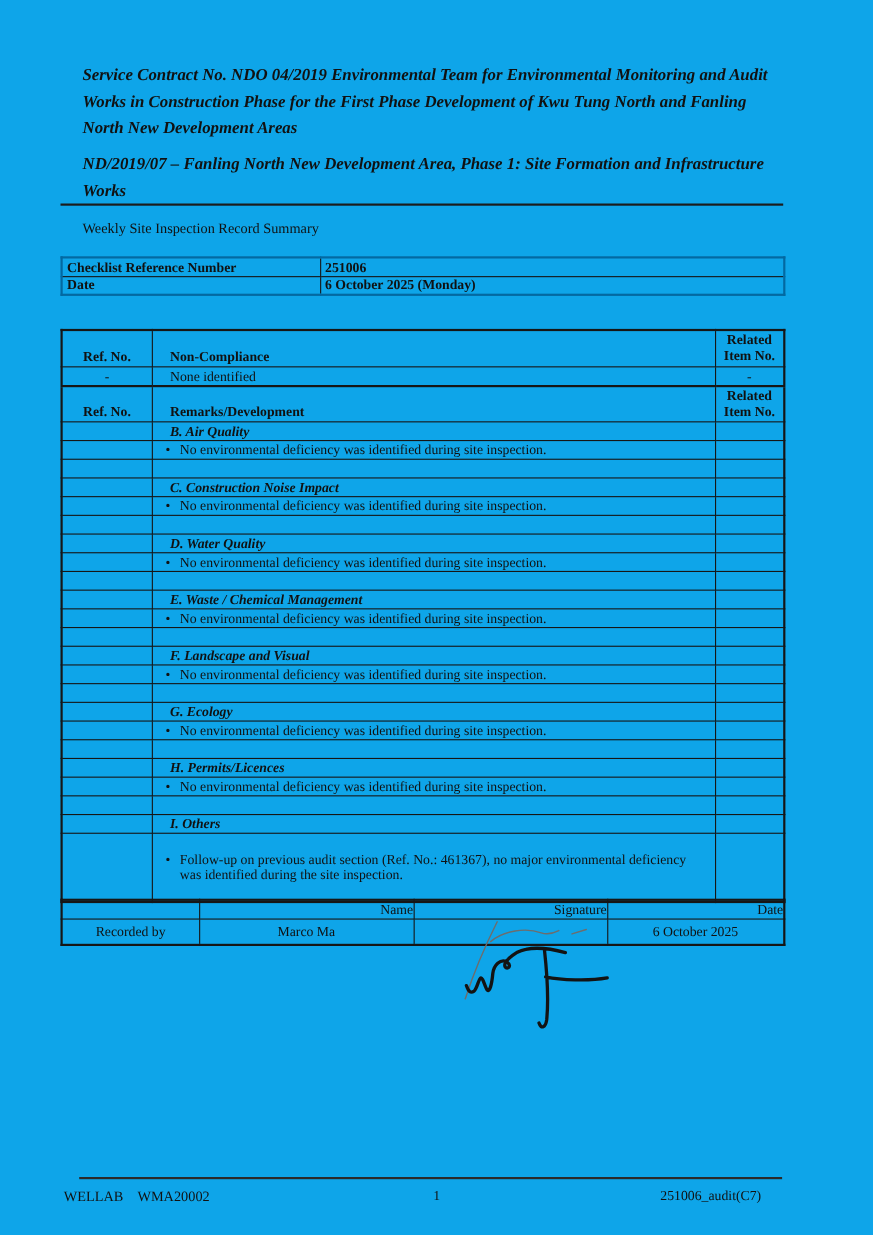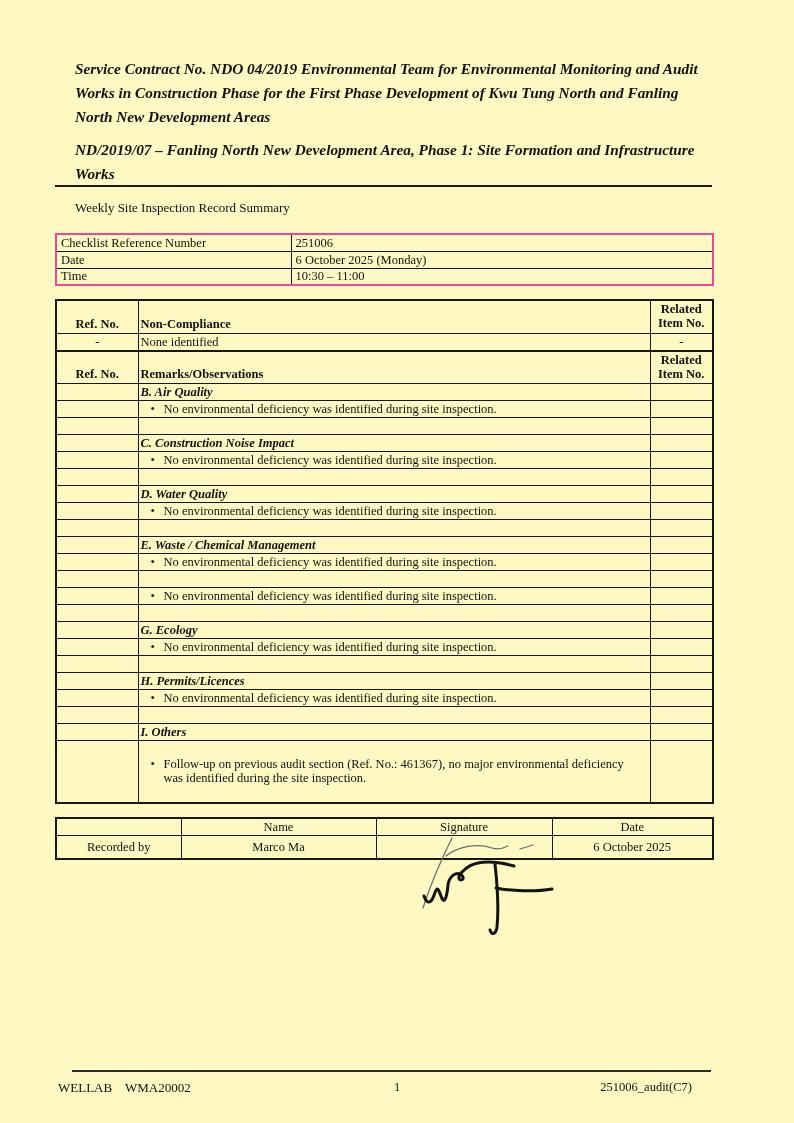--- a/index.html
+++ b/index.html
@@ -2,21 +2,21 @@
 <html><head>
 <meta charset="utf-8">
 <style>
   * { box-sizing: border-box; margin: 0; padding: 0; }
   html, body { background: #e8e8e8; }
   .page {
     position: relative;
     width: 794px;
     height: 1123px;
     margin: 0 auto;
-    background: #fef9c3;
+    background: #0ea5e9;
     font-family: "Liberation Serif", serif;
     color: #111111;
     overflow: hidden;
   }
   
   .hdr-block { position: absolute; left: 75px; top: 57px; width: 630px; }
   .hdr-block p {
     font-size: 15.3px;
     font-weight: bold;
     font-style: italic;
@@ -26,42 +26,42 @@
   .rule-top { position: absolute; left: 55px; top: 185px; width: 657px; height: 2px; background: #1c1c1c; }
   .doc-title { position: absolute; left: 75px; top: 200px; font-size: 13px; font-weight: normal; }
 
   
   table { border-collapse: collapse; table-layout: fixed; }
   td { border: 1px solid #161616; font-size: 12.5px; line-height: 1.12; overflow: hidden; vertical-align: middle; }
   .b   { font-weight: bold; }
   .bi  { font-weight: bold; font-style: italic; }
   .ctr { text-align: center; margin-top: 48px; }
   .vbot{ vertical-align: bottom; }
-  .pad { padding-left: 2px; margin-top: 36px; }
-
-  
-  .info-table { position: absolute; left: 55px; top: 233px; width: 657px; border: 2px solid #ec4899; }
+  .pad { padding-left: 16px; margin-top: 36px; }
+
+  
+  .info-table { position: absolute; left: 55px; top: 233px; width: 657px; border: 2px solid #0369a1; font-weight: bold; }
   .info-table td { height: 17px; padding-left: 4px; }
 
   
   .main-table { position: absolute; left: 55px; top: 299px; width: 657px; border: 2px solid #161616; }
   .main-table td { padding-top: 1px; padding-bottom: 1px; }
   .r     td { height: 16px; }
   .r-sp  td { height: 17px; }
   .r-hdr td { height: 33px; padding-bottom: 2px; }
   .hdr2  td { border-top: 2px solid #161616; }
   .r-tall td { height: 62px; }
   .blt-in { display: flex; padding-left: 12px; align-items: flex-start; }
   .dot { flex: 0 0 13px; }
   .blt-text { max-width: 481px; }
 
   
   .sig-table { position: absolute; left: 55px; top: 817px; width: 657px; border: 2px solid #161616; }
   .sig-table td { text-align: center; }
-  .sr-hdr td { height: 17px; }
+  .sr-hdr td { height: 17px; text-align: right; }
   .sr td { height: 24px; }
   .sig-svg { position: absolute; left: 400px; top: 822px; width: 190px; height: 120px; pointer-events: none; }
 
   
   .rule-bottom { position: absolute; left: 72px; top: 1070px; width: 639px; height: 2px; background: #2a2a2a; }
   .footer-left  { position: absolute; left: 58px;  top: 1080px; font-size: 13px; white-space: pre; }
   .footer-page  { position: absolute; left: 0; right: 0; top: 1080px; text-align: center; font-size: 12.5px; }
   .footer-right { position: absolute; right: 102px; top: 1080px; font-size: 12.5px; }
 </style>
 </head>
@@ -84,24 +84,20 @@
       </colgroup>
     <tbody>
         <tr>
       <td>Checklist Reference Number</td>
       <td>251006</td>
     </tr>
     <tr>
       <td>Date</td>
       <td>6 October 2025 (Monday)</td>
     </tr>
-    <tr>
-      <td>Time</td>
-      <td>10:30 – 11:00</td>
-    </tr>
   </tbody>
     </table>
 
   <table class="main-table">
     <colgroup>
         <col style="width:82px">
         <col style="width:512px">
         <col style="width:63px">
       </colgroup>
 
@@ -111,21 +107,21 @@
       <td class="b vbot pad">Non-Compliance</td>
       <td class="b ctr">Related Item No.</td>
     </tr>
     <tr class="r">
       <td class="ctr">-</td>
       <td class="pad">None identified</td>
       <td class="ctr">-</td>
     </tr>
     <tr class="r-hdr hdr2">
       <td class="b ctr vbot">Ref. No.</td>
-      <td class="b vbot pad">Remarks/Observations</td>
+      <td class="b vbot pad">Remarks/Development</td>
       <td class="b ctr">Related Item No.</td>
     </tr>
 
     <tr class="r">
       <td></td>
       <td class="bi pad">B. Air Quality</td>
       <td></td>
     </tr>
     <tr class="r">
       <td></td>
@@ -199,20 +195,25 @@
             </div>
           </td>
       <td></td>
     </tr>
     <tr class="r-sp">
           <td></td>
           <td></td>
           <td></td>
         </tr>
 
+    <tr class="r">
+      <td></td>
+      <td class="bi pad">F. Landscape and Visual</td>
+      <td></td>
+    </tr>
     <tr class="r">
       <td></td>
       <td>
             <div class="blt-in">
               <span class="dot">•</span>
               <span class="blt-text">No environmental deficiency was identified during site inspection.</span>
             </div>
           </td>
       <td></td>
     </tr>

